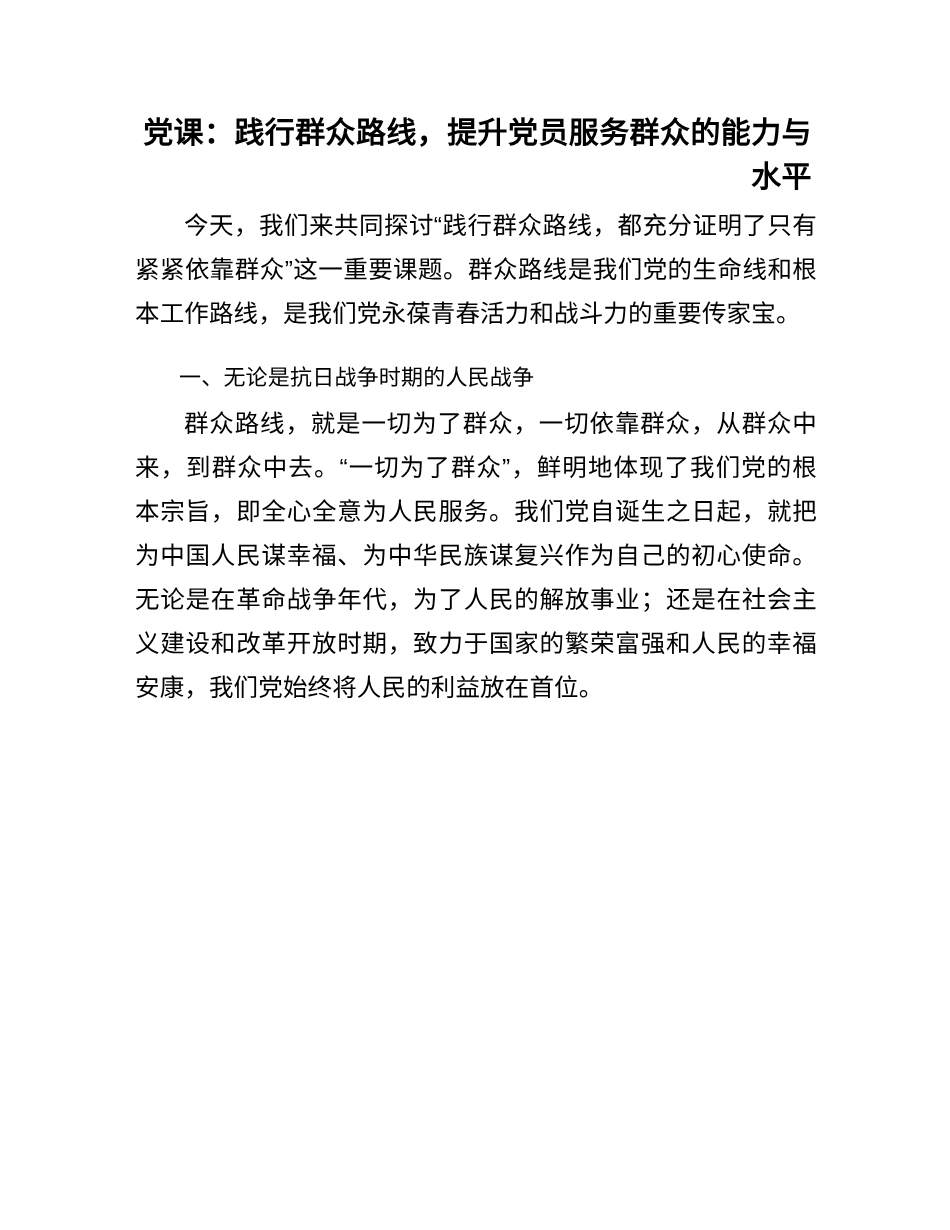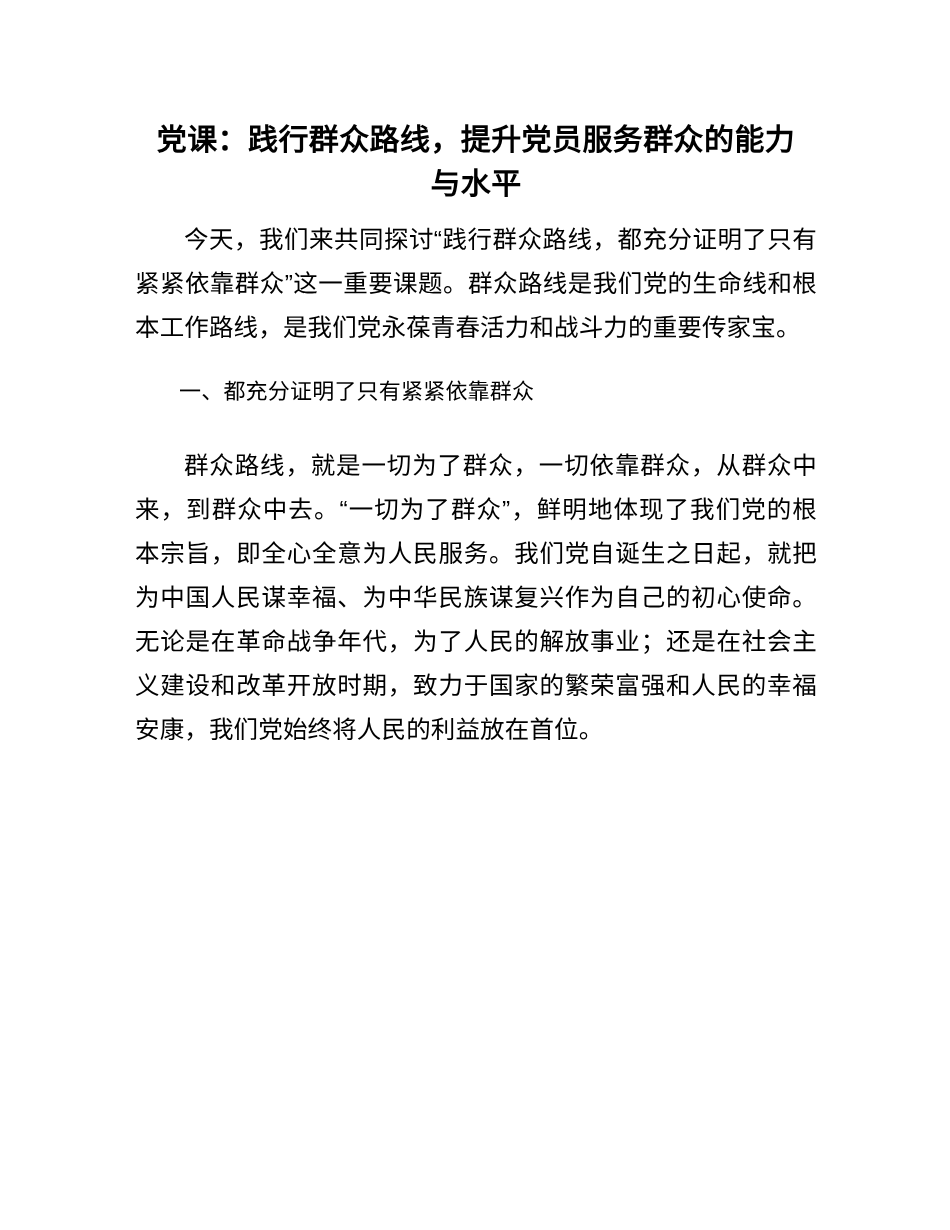--- a/index.html
+++ b/index.html
@@ -22,26 +22,26 @@
   }
 
   .content {
     position: absolute;
     left: 135px;
     top: 0;
     width: 682px;
   }
 
   .doc-title {
-    margin: 12px;
+    margin: 5px;
     padding: 0;
     font-size: 30px;
     line-height: 44px;
     font-weight: 700;
-    text-align: center;
+    text-align: right;
     letter-spacing: 0.4px;
     padding-top: 106px;
   }
 
   .para {
     margin: 0;
     padding: 0;
     font-size: 24.5px;
     line-height: 44px;
     text-align: justify;
@@ -68,33 +68,33 @@
     padding: 0;
     font-size: 22px;
     line-height: 44px;
     font-weight: 400;
     text-indent: 2em;
     letter-spacing: 0.2px;
     margin-top: 20px;
   }
 
   .section-heading + .para {
-    margin-top: 30px;
+    margin-top: 2px;
   }
 </style>
 </head>
 <body>
 
 <div class="page">
   <div class="content">
 
     <h1 class="doc-title">党课：践行群众路线，提升党员服务群众的能力与水平</h1>
 
 
     <p class="para indent">今天，我们来共同探讨“践行群众路线，都充分证明了只有紧紧依靠群众”这一重要课题。群众路线是我们党的生命线和根本工作路线，是我们党永葆青春活力和战斗力的重要传家宝。</p>
 
-    <h2 class="section-heading">一、都充分证明了只有紧紧依靠群众</h2>
+    <h2 class="section-heading">一、无论是抗日战争时期的人民战争</h2>
 
     <p class="para indent">群众路线，就是一切为了群众，一切依靠群众，从群众中来，到群众中去。“一切为了群众”，鲜明地体现了我们党的根本宗旨，即全心全意为人民服务。我们党自诞生之日起，就把为中国人民谋幸福、为中华民族谋复兴作为自己的初心使命。无论是在革命战争年代，为了人民的解放事业；还是在社会主义建设和改革开放时期，致力于国家的繁荣富强和人民的幸福安康，我们党始终将人民的利益放在首位。</p>
 
 
   </div>
 </div>
 
 </body></html>

